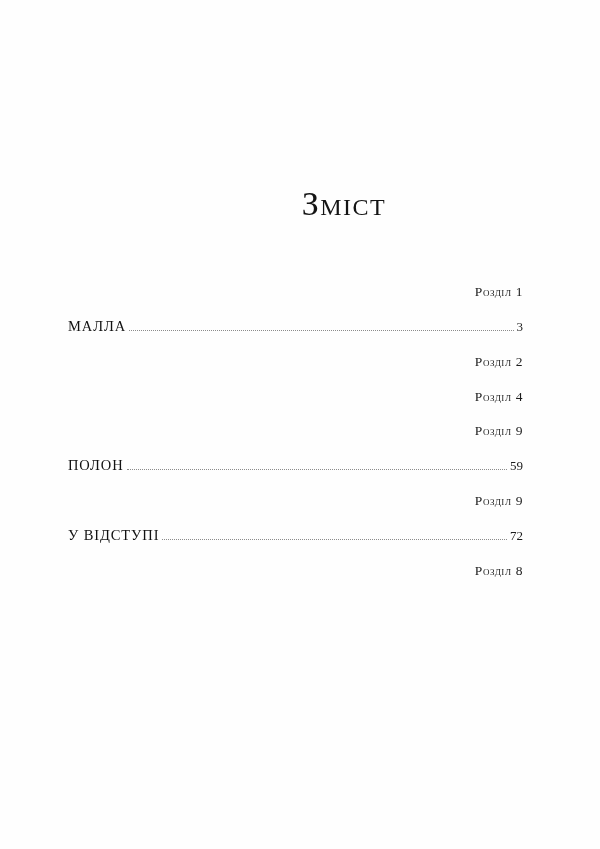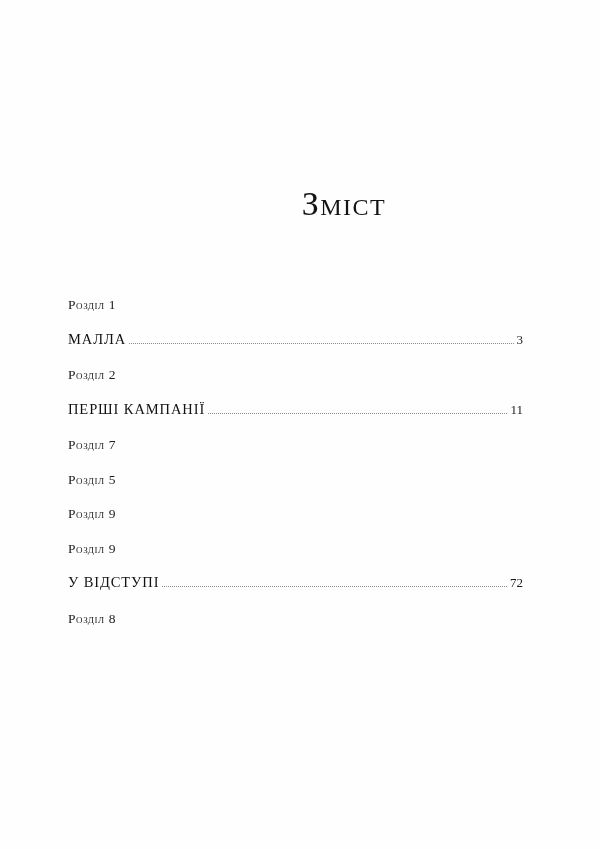--- a/index.html
+++ b/index.html
@@ -29,23 +29,24 @@
     font-family: "Liberation Serif", serif;
     font-size: 34px;
     letter-spacing: 1.5px;
     font-variant: small-caps;
     color: #141414;
     font-weight: 400;
     padding-left: 44px;
   }
   .toc-list {
     position: absolute;
-    top: 296px;
+    top: 283px;
     left: 68px;
     width: 455px;
+    text-align: right;
   }
   .toc-entry {
     margin-bottom: 17px;
   }
   .chapter-label {
     font-family: "Liberation Serif", serif;
     font-size: 13.5px;
     font-variant: small-caps;
     letter-spacing: 0.6px;
     color: #1b1b1b;
@@ -93,40 +94,39 @@
       <div class="chapter-label">Розділ 1</div>
       <div class="chapter-row">
         <span class="chapter-title">МАЛЛА</span>
         <span class="dots"></span>
         <span class="page-num">3</span>
       </div>
     </div>
 
     <div class="toc-entry">
       <div class="chapter-label">Розділ 2</div>
-      <div class="chapter-row">
-        <span class="chapter-title">ПЕРШІ КАМПАНІЇ</span>
-        <span class="dots"></span>
-        <span class="page-num">11</span>
-      </div>
     </div>
 
     <div class="toc-entry">
     </div>
 
     <div class="toc-entry">
-      <div class="chapter-label">Розділ 7</div>
+      <div class="chapter-label">Розділ 4</div>
     </div>
 
     <div class="toc-entry">
-      <div class="chapter-label">Розділ 5</div>
     </div>
 
     <div class="toc-entry">
       <div class="chapter-label">Розділ 9</div>
+      <div class="chapter-row">
+        <span class="chapter-title">ПОЛОН</span>
+        <span class="dots"></span>
+        <span class="page-num">59</span>
+      </div>
     </div>
 
     <div class="toc-entry">
       <div class="chapter-label">Розділ 9</div>
       <div class="chapter-row">
         <span class="chapter-title">У ВІДСТУПІ</span>
         <span class="dots"></span>
         <span class="page-num">72</span>
       </div>
     </div>

